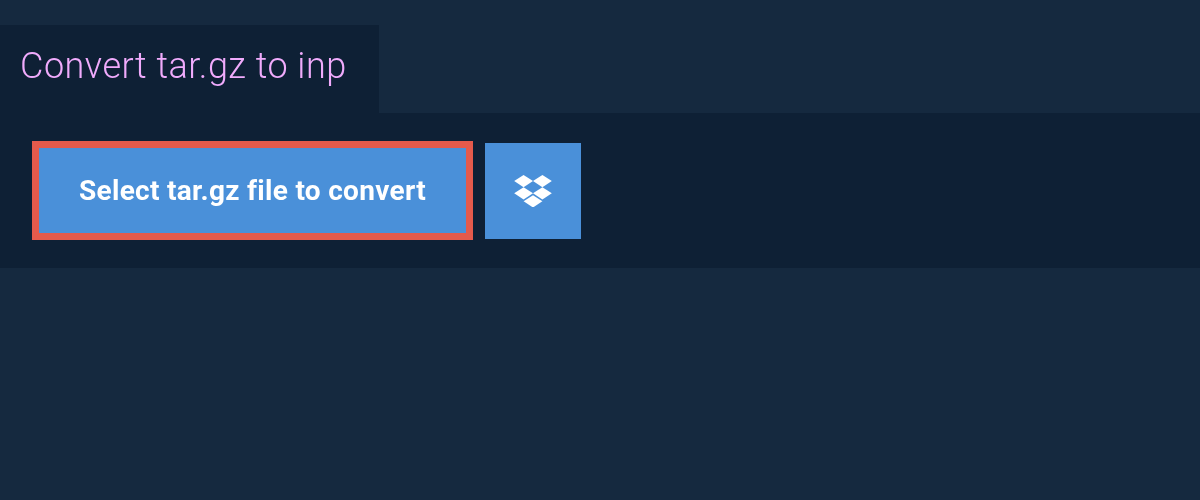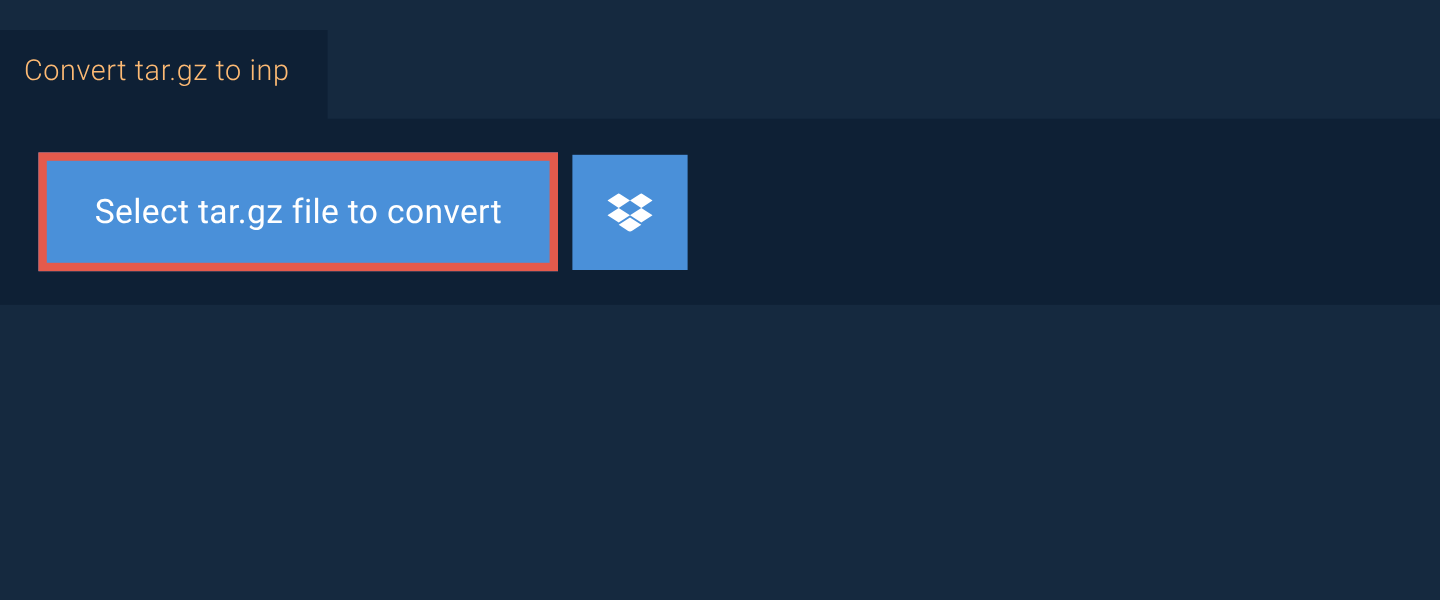--- a/index.html
+++ b/index.html
@@ -14,39 +14,39 @@
       font-family: -apple-system, BlinkMacSystemFont, "Segoe UI", Roboto, sans-serif;
       overflow: hidden;
     }
     .tab-header {
       background: #0e2035;
       display: inline-block;
       padding: 20px 32px 26px 20px;
       margin-top: 25px;
     }
     .tab-title {
-      color: #fdba74;
-      font-size: 24px;
+      color: #f0abfc;
+      font-size: 36px;
       font-weight: 300;
       letter-spacing: 0.5px;
     }
     .content-panel {
       background: #0e2035;
       padding: 28px 32px;
       display: flex;
       gap: 12px;
       align-items: center;
     }
     .select-button {
       background: #4a90d9;
       border: 7px solid #e45a4c;
       padding: 26px 40px;
       color: #ffffff;
       font-size: 28px;
-      font-weight: 400;
+      font-weight: 700;
       cursor: pointer;
       letter-spacing: 0.3px;
     }
     .dropbox-button {
       background: #4a90d9;
       width: 96px;
       height: 96px;
       display: flex;
       align-items: center;
       justify-content: center;

